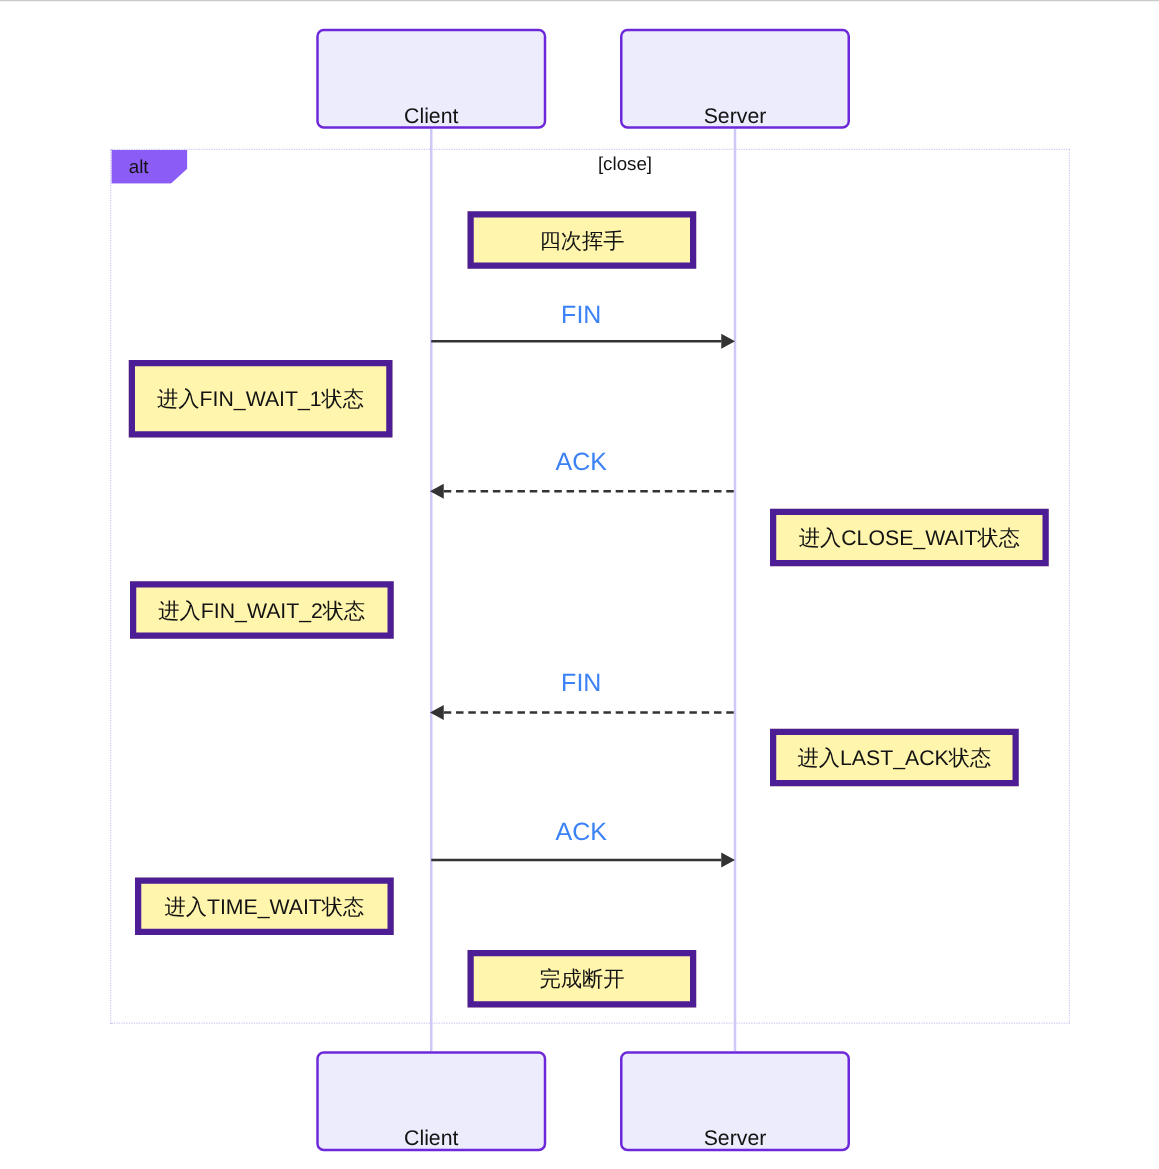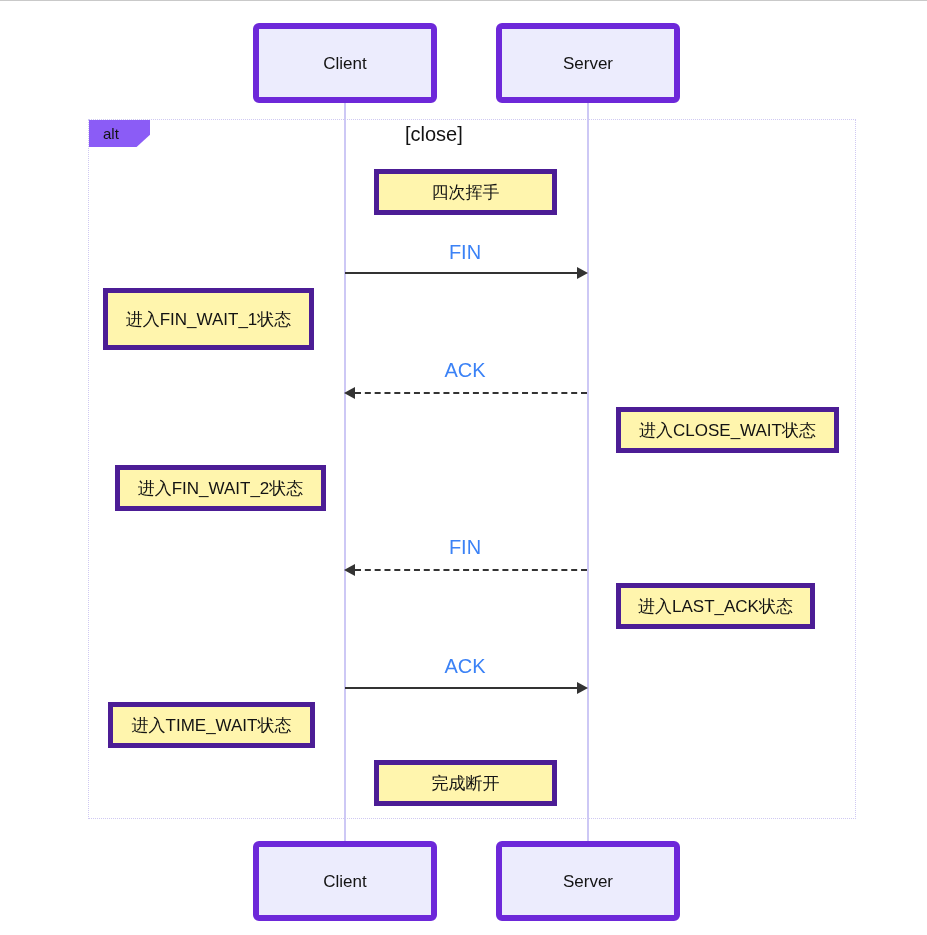--- a/index.html
+++ b/index.html
@@ -21,24 +21,24 @@
     left: 0;
     top: 0;
     width: 927px;
     height: 935px;
   }
 
   
   .actor-box {
     position: absolute;
     background: #ececfd;
-    border: 6px solid #6d28d9;
+    border: 2px solid #6d28d9;
     border-radius: 6px;
     display: flex;
-    align-items: center;
+    align-items: flex-end;
     justify-content: center;
     box-sizing: border-box;
   }
   .actor-label {
     font-size: 17px;
     color: #131313;
     line-height: 1;
     font-family: "Liberation Sans", "DejaVu Sans", sans-serif;
   }
 
@@ -62,22 +62,23 @@
     color: #131313;
     font-size: 15px;
     display: flex;
     align-items: center;
     padding-left: 14px;
     box-sizing: border-box;
     clip-path: polygon(0 0, 100% 0, 100% 55%, 78% 100%, 0 100%);
   }
   .alt-condition {
     position: absolute;
-    font-size: 20px;
-    color: #131313;
+    font-size: 15px;
+    color: #131313;
+    text-align: center;
     white-space: nowrap;
   }
 
   
   .note {
     position: absolute;
     background: #fff5ad;
     border: 5px solid #4c1d95;
     box-sizing: border-box;
     display: flex;
@@ -165,21 +166,21 @@
   <div class="msg-label" style="left:370px; top:358px; width:190px;">
     <span>ACK</span>
   </div>
   <div class="msg-line dashed" style="left:355px; top:391px; width:232px;"></div>
   <div class="arrowhead left" style="left:344px; top:386px;"></div>
 
   <div class="note" style="left:616px; top:406px; width:223px; height:46px;">
     <span>进入CLOSE_WAIT状态</span>
   </div>
 
-  <div class="note" style="left:115px; top:464px; width:211px; height:46px;">
+  <div class="note" style="left:104px; top:464px; width:211px; height:46px;">
     <span>进入FIN_WAIT_2状态</span>
   </div>
 
   <div class="msg-label" style="left:370px; top:535px; width:190px;">
     <span>FIN</span>
   </div>
   <div class="msg-line dashed" style="left:355px; top:568px; width:232px;"></div>
   <div class="arrowhead left" style="left:344px; top:563px;"></div>
 
   <div class="note" style="left:616px; top:582px; width:199px; height:46px;">

